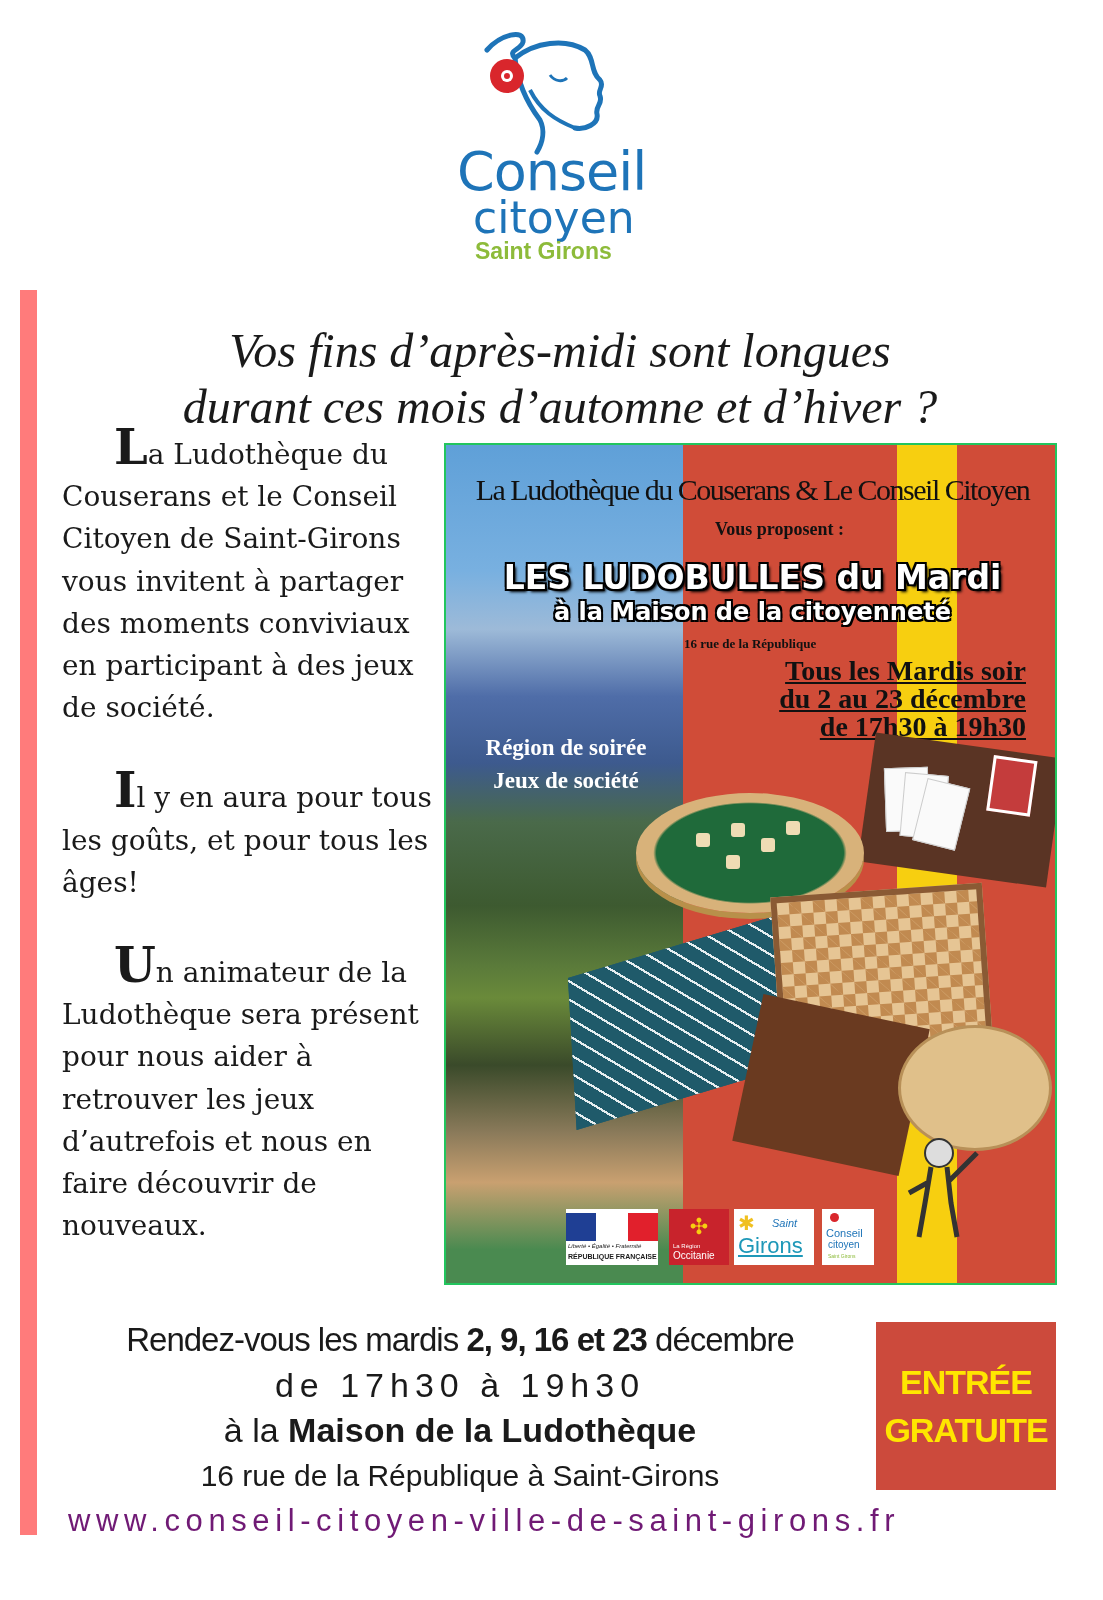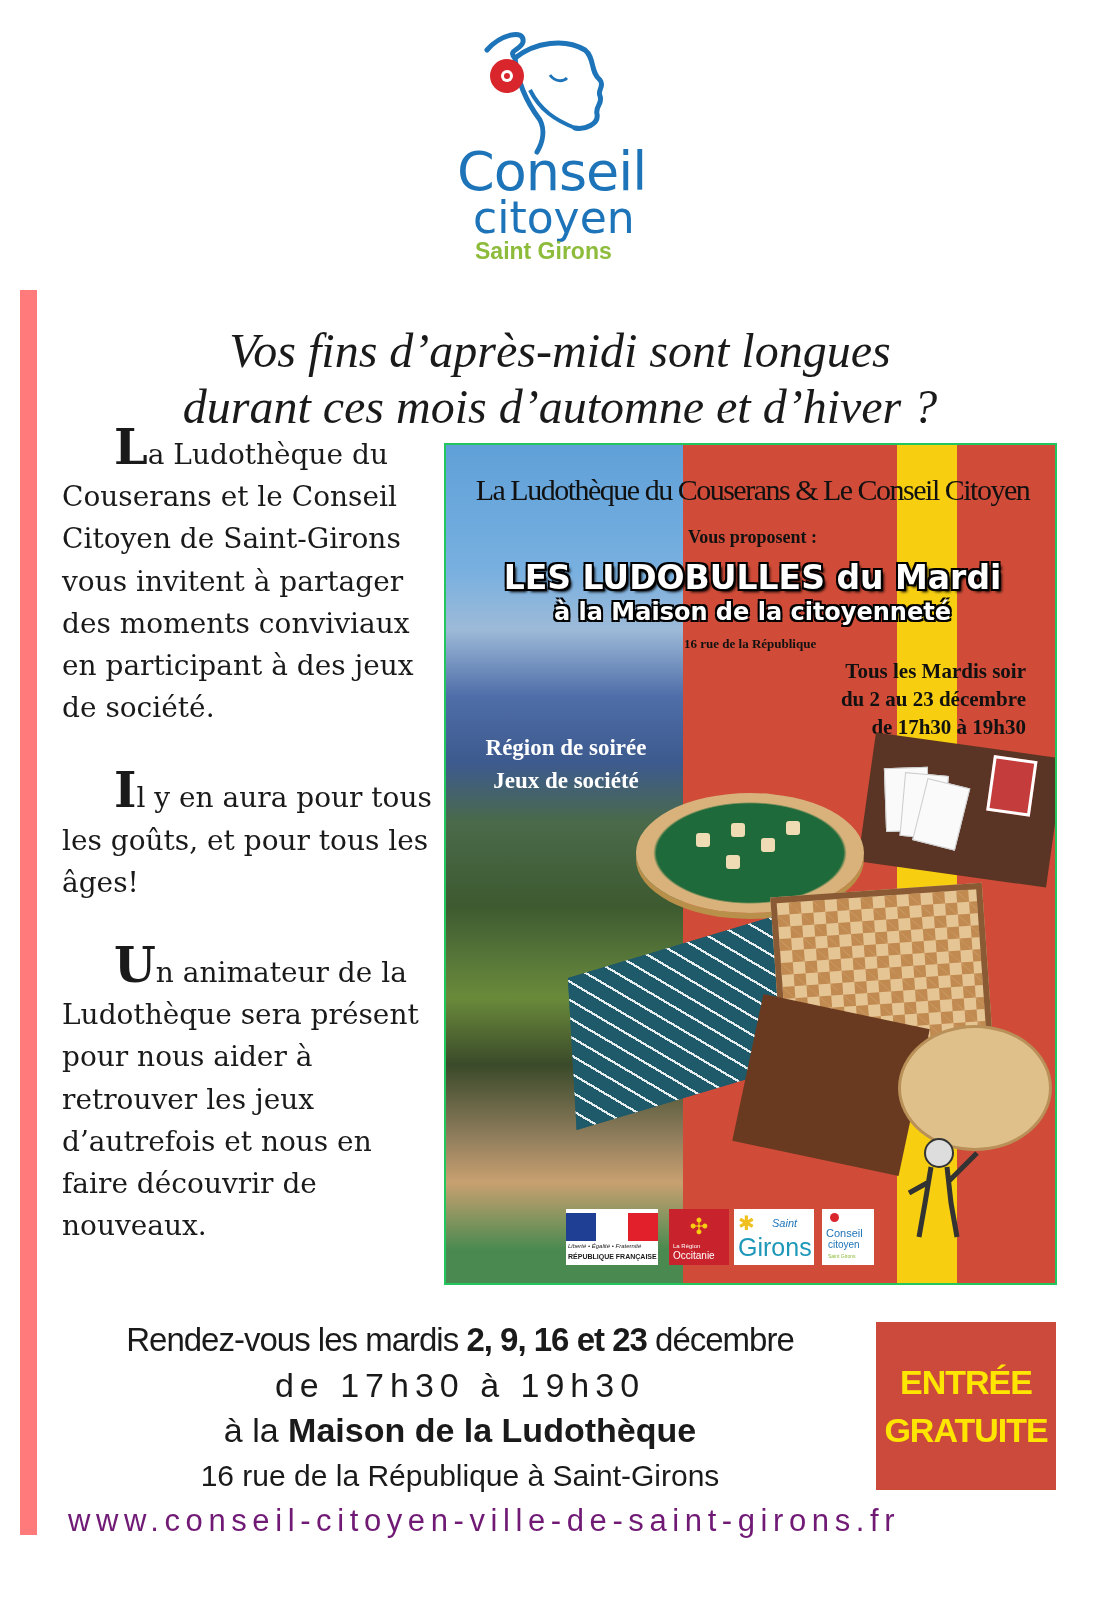--- a/index.html
+++ b/index.html
@@ -21,25 +21,25 @@
   .dropcap{font-size:48px;font-weight:bold;padding-left:52px;}
   
   #poster{left:444px;top:443px;width:613px;height:842px;overflow:hidden;background:#d04c38;border:2px solid #22c55e;box-sizing:border-box;}
   .pcol{position:absolute;top:0;height:100%;}
   #p-blue{left:0;width:237px;background:linear-gradient(#5fa0d8 0%,#78b0e0 15%,#9dbad8 22%,#4f6da8 30%,#3d5a8e 38%,#4a6a4a 45%,#3d5a30 55%,#5a7a3a 62%,#6a8a3a 66%,#3a4a2a 74%,#8a7a5a 82%,#c9a070 88%,#4a8a50 96%);}
   #p-red1{left:237px;width:214px;background:#d04c38;}
   #p-yellow{left:451px;width:60px;background:#f7cf10;}
   #p-red2{left:511px;width:102px;background:#d04c38;}
   .ptext{position:absolute;font-family:"Liberation Serif",serif;color:#111;white-space:nowrap;}
   #p-org{left:0;width:613px;top:28px;text-align:center;font-size:30px;letter-spacing:-1.5px;}
-  #p-propose{left:0;width:613px;top:82px;text-align:center;font-size:18px;font-weight:bold;}
+  #p-propose{left:0;width:613px;top:74px;text-align:center;font-size:18px;font-weight:bold;padding-left:27px;}
   #p-title{left:0;width:613px;top:113px;text-align:center;font-size:33px;font-weight:bold;color:#fff;font-family:"DejaVu Sans",sans-serif;text-shadow:2px 2px 0 #000,-2px -2px 0 #000,2px -2px 0 #000,-2px 2px 0 #000,3px 3px 3px #000;}
   #p-sub{left:0;width:613px;top:153px;text-align:center;font-size:24px;font-weight:bold;color:#fff;font-family:"DejaVu Sans",sans-serif;text-shadow:2px 2px 0 #000,-2px -2px 0 #000,2px -2px 0 #000,-2px 2px 0 #000;}
   #p-addr{left:238px;top:191px;font-size:13px;font-weight:bold;}
-  #p-sched{left:330px;top:212px;width:250px;text-align:right;font-size:21px;font-weight:bold;line-height:28px;}
+  #p-sched{left:330px;top:212px;width:250px;text-align:right;font-size:28px;font-weight:bold;line-height:28px;text-decoration:underline;}
   #p-debut{left:10px;top:286px;width:220px;text-align:center;color:#fff;font-size:23px;font-weight:bold;line-height:33px;}
   
   .game{position:absolute;}
   #g-dice{left:190px;top:348px;width:228px;height:120px;border-radius:50%;background:radial-gradient(ellipse at center,#1f6a3a 0 58%,#d8b27a 60% 100%);box-shadow:0 6px 0 #b8904a;}
   .die{position:absolute;width:14px;height:14px;background:#efdcb4;border-radius:3px;}
   #g-cards{left:420px;top:300px;width:190px;height:130px;background:#5a3424;transform:rotate(8deg);}
   .card{position:absolute;width:42px;height:62px;background:#fafafa;border:1px solid #ccc;}
   #g-checkers{left:330px;top:445px;width:200px;height:160px;transform:rotate(-4deg);background-image:linear-gradient(45deg,#c18a50 25%,transparent 25%,transparent 75%,#c18a50 75%),linear-gradient(45deg,#c18a50 25%,transparent 25%,transparent 75%,#c18a50 75%);background-size:24px 24px;background-position:0 0,12px 12px;background-color:#e6c594;border:6px solid #8a5a34;}
   #g-scrabble{left:130px;top:495px;width:220px;height:160px;background:repeating-linear-gradient(45deg,#1f5a6a 0 12px,#e6eef0 12px 14px),#1f5a6a;transform:skewX(-15deg) rotate(-18deg);}
   #g-tiles{left:300px;top:565px;width:170px;height:150px;background:#6a3a20;transform:rotate(12deg);}
@@ -146,21 +146,21 @@
     <div class="plt" style="left:2px;top:44px;font-size:7px;font-weight:bold;">RÉPUBLIQUE FRANÇAISE</div>
   </div>
   <div id="pl-occ" class="plogo">
     <div style="position:absolute;left:18px;top:6px;width:24px;height:24px;color:#f7cf10;font-size:22px;line-height:24px;text-align:center;">✣</div>
     <div class="plt" style="left:4px;top:34px;font-size:6px;color:#fff;">La Région</div>
     <div class="plt" style="left:4px;top:41px;font-size:10px;color:#fff;">Occitanie</div>
   </div>
   <div id="pl-sg" class="plogo">
     <div class="plt" style="left:4px;top:2px;font-size:20px;color:#f0c020;">✱</div>
     <div class="plt" style="left:38px;top:8px;font-size:11px;font-style:italic;color:#1e74b8;">Saint</div>
-    <div class="plt" style="left:4px;top:24px;font-size:25px;color:#1e98b8;">Girons</div>
+    <div class="plt" style="left:4px;top:24px;font-size:22px;color:#1e98b8;text-decoration:underline;">Girons</div>
   </div>
   <div id="pl-cc" class="plogo">
     <div class="plt" style="left:4px;top:18px;font-size:11px;color:#1e74b8;">Conseil</div>
     <div class="plt" style="left:6px;top:30px;font-size:10px;color:#1e74b8;">citoyen</div>
     <div class="plt" style="left:6px;top:44px;font-size:5px;color:#8dbb3a;">Saint Girons</div>
     <div style="position:absolute;left:8px;top:4px;width:9px;height:9px;border-radius:50%;background:#d9262c;"></div>
   </div>
 </div>
 
 <div id="info" class="abs">

